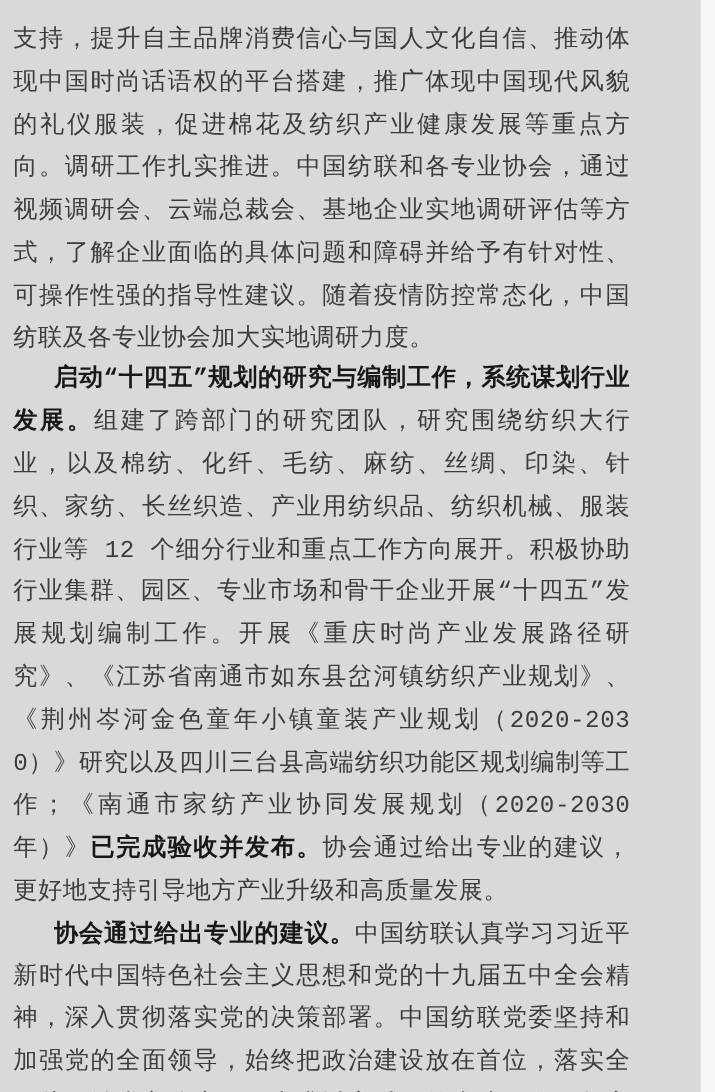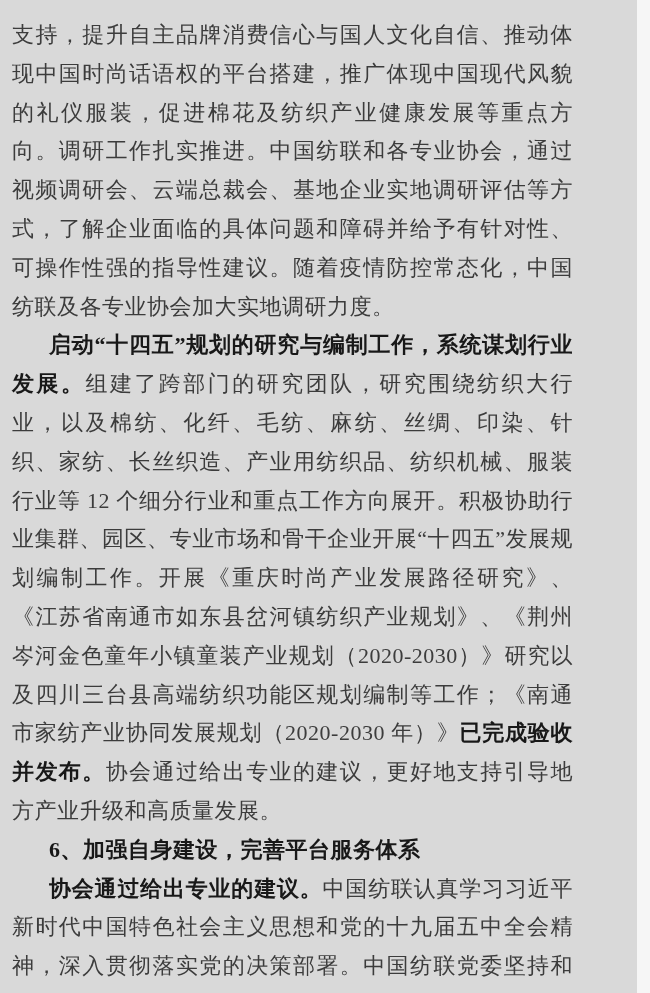--- a/index.html
+++ b/index.html
@@ -29,20 +29,21 @@
     font-size: 22px;
     line-height: 38.8px;
     color: #3c3c3c;
     text-align: justify;
     text-justify: inter-character;
     letter-spacing: 0.5px;
     word-break: break-all;
   }
   .para.indent {
     text-indent: 37px;
+    font-family: Liberation Mono, monospace;
   }
   .seg.bold {
     font-weight: bold;
     color: #181818;
   }
   .scroll-strip {
     position: absolute;
     top: 0;
     right: 0;
     width: 13px;
@@ -52,19 +53,18 @@
 </style>
 </head>
 <body>
 
 <div class="doc">
 
   <p class="para"><span class="seg">支持，提升自主品牌消费信心与国人文化自信、推动体现中国时尚话语权的平台搭建，推广体现中国现代风貌的礼仪服装，促进棉花及纺织产业健康发展等重点方向。调研工作扎实推进。中国纺联和各专业协会，通过视频调研会、云端总裁会、基地企业实地调研评估等方式，了解企业面临的具体问题和障碍并给予有针对性、可操作性强的指导性建议。随着疫情防控常态化，中国纺联及各专业协会加大实地调研力度。</span></p>
 
   <p class="para indent"><span class="seg bold">启动“十四五”规划的研究与编制工作，系统谋划行业发展。</span><span class="seg">组建了跨部门的研究团队，研究围绕纺织大行业，以及棉纺、化纤、毛纺、麻纺、丝绸、印染、针织、家纺、长丝织造、产业用纺织品、纺织机械、服装行业等 12 个细分行业和重点工作方向展开。积极协助行业集群、园区、专业市场和骨干企业开展“十四五”发展规划编制工作。开展《重庆时尚产业发展路径研究》、《江苏省南通市如东县岔河镇纺织产业规划》、《荆州岑河金色童年小镇童装产业规划（2020-2030）》研究以及四川三台县高端纺织功能区规划编制等工作；《南通市家纺产业协同发展规划（2020-2030 年）》</span><span class="seg bold">已完成验收并发布。</span><span class="seg">协会通过给出专业的建议，更好地支持引导地方产业升级和高质量发展。</span></p>
 
-  <p class="para indent"><span class="seg bold">6、加强自身建设，完善平台服务体系</span></p>
 
   <p class="para indent"><span class="seg bold">协会通过给出专业的建议。</span><span class="seg">中国纺联认真学习习近平新时代中国特色社会主义思想和党的十九届五中全会精神，深入贯彻落实党的决策部署。中国纺联党委坚持和加强党的全面领导，始终把政治建设放在首位，落实全面从严治党主体责任，力求以高质量的党建工作引领高质量的行业服务，推动联合会规范健康发展，维护联合会良好政治生态。一是坚持把对党员特别</span></p>
 
 </div>
 
 <div class="scroll-strip"></div>
 
 </body></html>

